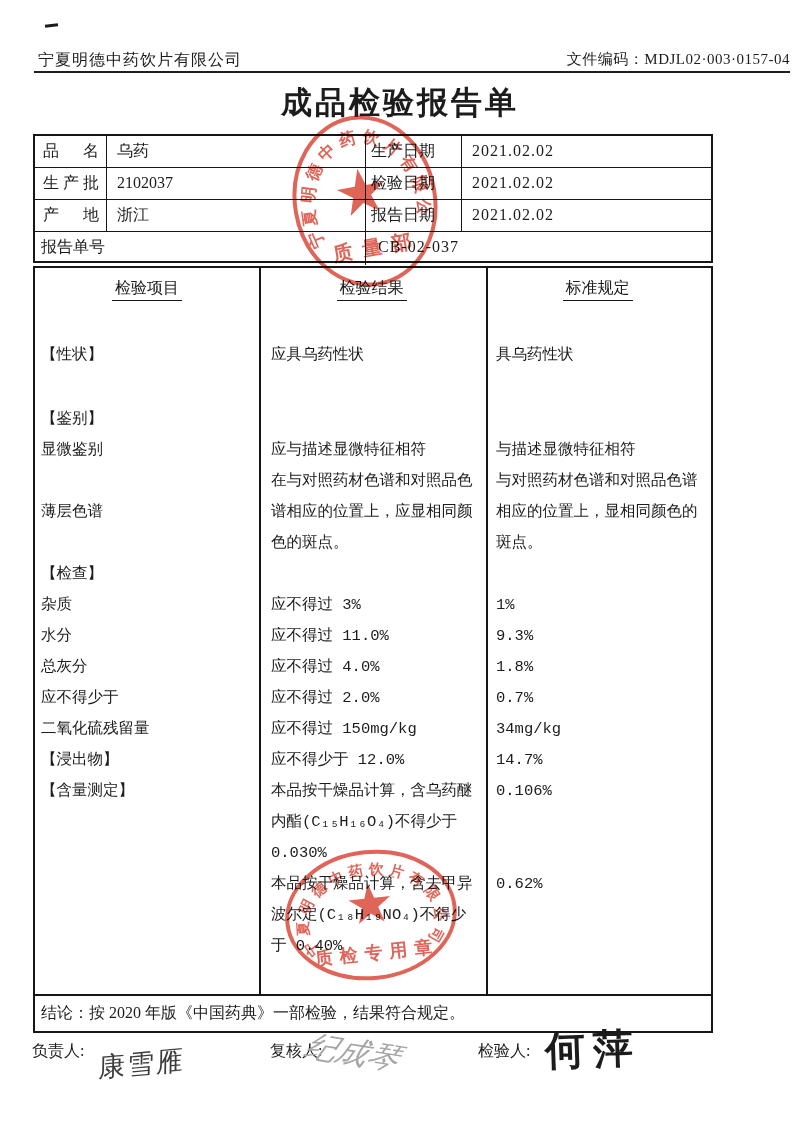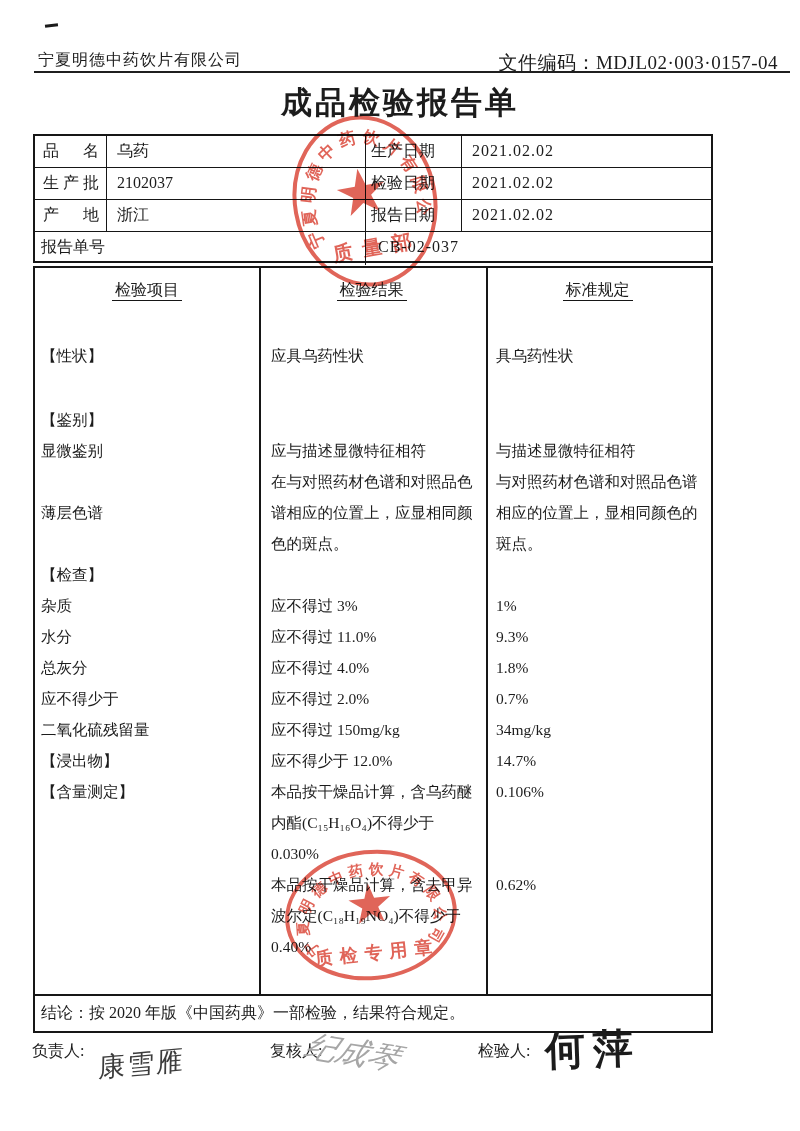--- a/index.html
+++ b/index.html
@@ -5,21 +5,21 @@
   html,body{margin:0;padding:0;}
   body{
     width:800px;height:1131px;background:#ffffff;position:relative;
     font-family:"Liberation Serif","DejaVu Serif","DejaVu Sans",serif;
     color:#1c1c1c;overflow:hidden;
   }
   .abs{position:absolute;}
   
   .stray-mark{left:45px;top:24px;width:13px;height:3px;background:#1b1b1b;transform:rotate(-6deg);}
   .company{left:38px;top:50px;font-size:16px;letter-spacing:1px;}
-  .doc-code{top:50px;right:22px;font-size:19px;letter-spacing:.5px;}
+  .doc-code{top:50px;right:10px;font-size:15px;letter-spacing:.5px;}
   .head-rule{left:34px;top:71px;width:756px;height:2px;background:#1f1f1f;}
   .title{left:0;top:82px;width:800px;text-align:center;font-size:31px;font-weight:700;
     letter-spacing:3px;font-family:"Liberation Sans","DejaVu Sans",sans-serif;}
   
   .info-table{left:33px;top:134px;width:680px;height:129px;border:2px solid #161616;box-sizing:border-box;}
   .info-row{display:flex;box-sizing:border-box;border-bottom:1.5px solid #161616;height:32px;line-height:30px;font-size:16px;}
   .info-row:last-child{border-bottom:none;}
   .ic{box-sizing:border-box;border-right:1.5px solid #161616;padding-left:6px;overflow:hidden;}
   .ic:last-child{border-right:none;}
   .ic-label{width:72px;}
@@ -27,21 +27,21 @@
   .ic-value{width:259px;padding-left:10px;}
   .ic-dlabel{width:96px;padding-left:5px;}
   .ic-dvalue{flex:1;padding-left:10px;letter-spacing:1px;}
   .ic-repno-label{width:331px;}
   .ic-repno-value{flex:1;padding-left:12px;letter-spacing:1px;}
   
   .result-table{left:33px;top:266px;width:680px;height:730px;border:2px solid #161616;box-sizing:border-box;overflow:hidden;}
   .vline{position:absolute;top:0;bottom:0;width:1.5px;background:#161616;}
   .v1{left:224px;} .v2{left:451px;}
   .rrow{display:flex;font-size:15.5px;line-height:31px;}
-  .rc{box-sizing:border-box;}
+  .rc{box-sizing:border-box;font-family:Liberation Mono, monospace;}
   .rc1{width:224px;padding-left:6px;}
   .rc2{width:227px;padding-left:12px;padding-right:8px;}
   .rc3{width:225px;padding-left:10px;padding-right:6px;}
   .rhead{height:40px;align-items:flex-start;padding-top:6px;font-size:16px;}
   .rhead .rc{text-align:center;padding:0;}
   .rhead span{border-bottom:1.5px solid #161616;padding:0 3px 2px;}
   .sp26{height:26px;} .sp33{height:33px;}
   .h31{min-height:31px;}
   .h93{min-height:93px;align-items:center;}
   .h70{min-height:70px;}

